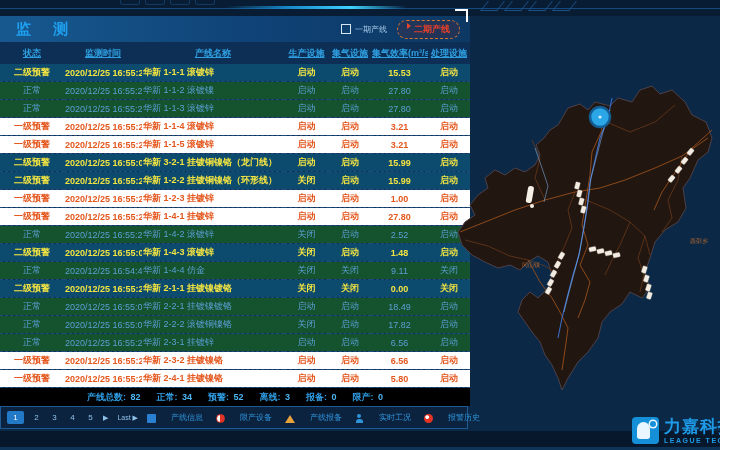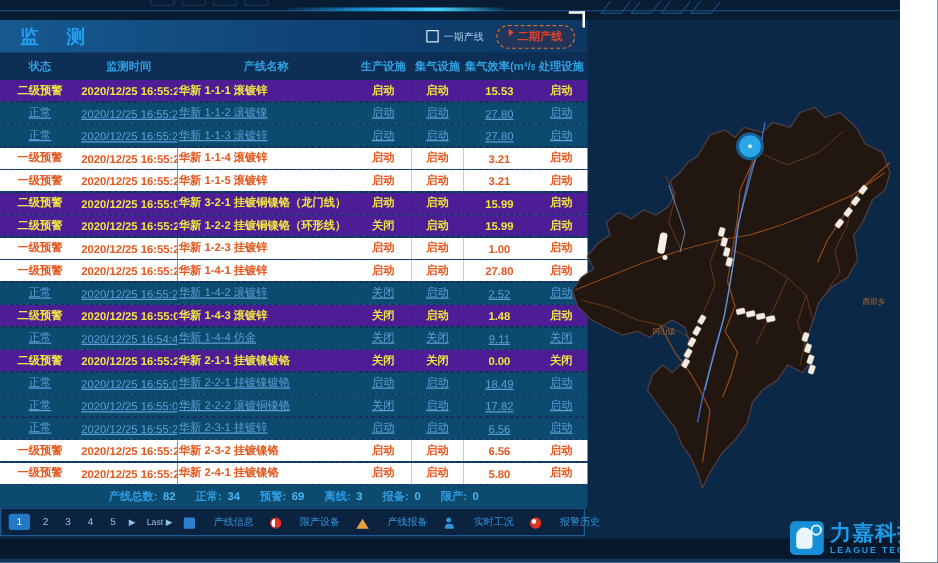--- a/index.html
+++ b/index.html
@@ -25,31 +25,31 @@
   .mag-btn{width:14px;height:14px;border-radius:50%;background:#f4f4f4;border:1px solid #c9c9c9;color:#1c77c3;font-size:8px;line-height:12px;text-align:center;cursor:pointer;}
   .phase-area{margin-left:auto;display:flex;align-items:center;}
   .phase1{display:flex;align-items:flex-start;gap:4px;color:#a9cdeb;font-size:8px;white-space:nowrap;cursor:pointer;}
   .phase1 .chk{width:8px;height:8px;border:1px solid #d5e6f5;background:transparent;}
   .phase2{margin:0 10px;border:1px dashed #d8742e;border-radius:10px;color:#e83f28;font-size:9px;font-weight:bold;padding:2px 9px;background:rgba(130,35,25,.18);white-space:nowrap;cursor:pointer;display:flex;align-items:flex-start;gap:3px;}
   .flag-ic{display:inline-block;width:0;height:0;border-left:4px solid #e8452c;border-top:3px solid transparent;border-bottom:3px solid transparent;}
   .corner-bracket{position:absolute;right:2px;top:-7px;width:11px;height:11px;border-top:2px solid #fff;border-right:2px solid #fff;}
 
   
   table{width:470px;border-collapse:collapse;table-layout:fixed;font-size:9px;background:#0d2f55;}
-  thead th{color:#2f9fe0;font-weight:bold;height:20px;white-space:nowrap;overflow:hidden;}
+  thead th{color:#2f9fe0;font-weight:bold;height:20px;white-space:nowrap;overflow:hidden;text-decoration:underline;}
   tbody td{height:17px;text-align:center;white-space:nowrap;overflow:hidden;padding:0 1px;}
   tbody tr{border-bottom:1px dashed rgba(70,140,210,.32);cursor:pointer;}
   td.c-name{text-align:left;}
   th.h-name{text-align:center;}
-  tr.lvl-warn2{color:#f2e441;background:#4c1d95;font-weight:bold;}
+  tr.lvl-warn2{color:#f2e441;background:#0c4a6e;font-weight:bold;}
   tr.lvl-warn1{color:#e4571d;background:#ffffff;font-weight:bold;}
-  tr.lvl-normal{color:#5c9fd8;background:#0c4a6e;text-decoration:underline;}
-
-  
-  .summary{width:470px;height:18px;background:#0c4a6e;display:flex;align-items:center;justify-content:center;gap:16px;font-size:9px;font-weight:bold;color:#2f9ce2;}
+  tr.lvl-normal{color:#5c9fd8;background:#14532d;}
+
+  
+  .summary{width:470px;height:18px;background:#000000;display:flex;align-items:center;justify-content:center;gap:16px;font-size:9px;font-weight:bold;color:#2f9ce2;}
   .summary b{color:#4cb5f2;font-weight:bold;margin-left:2px;}
 
   
   .pager-bar{width:468px;height:23px;background:#0c2340;border:1px solid #1d5a96;display:flex;align-items:center;padding:0 6px;box-sizing:border-box;}
   .pgbox{min-width:11px;height:13px;font-size:8px;color:#8fc0e8;display:flex;align-items:center;justify-content:center;margin-right:7px;cursor:pointer;}
   .pgbox.active{background:#2179c8;color:#fff;border-radius:2px;padding:0 3px;}
   .pg-next,.pg-last{color:#8fc0e8;font-size:7px;margin-right:9px;cursor:pointer;white-space:nowrap;}
   .legend{margin-left:auto;display:flex;gap:13px;font-size:8px;color:#2f93d8;align-items:center;}
   .leg{display:flex;align-items:flex-end;gap:15px;cursor:pointer;white-space:nowrap;}
   .ic{display:inline-block;width:9px;height:9px;position:relative;}
@@ -321,21 +321,21 @@
     <td class="c-gas">启动</td>
     <td class="c-eff">5.80</td>
     <td class="c-treat">启动</td>
   </tr>
 </tbody>
     </table>
 
     <div class="summary">
         <span>产线总数: <b>82</b></span>
         <span>正常: <b>34</b></span>
-        <span>预警: <b>69</b></span>
+        <span>预警: <b>52</b></span>
         <span>离线: <b>3</b></span>
         <span>报备: <b>0</b></span>
         <span>限产: <b>0</b></span>
       </div>
 
     <div class="pager-bar">
       <span style="display:flex;align-items:center;" id="pages">
           <span class="pgbox active">1</span>
           <span class="pgbox">2</span>
           <span class="pgbox">3</span>

